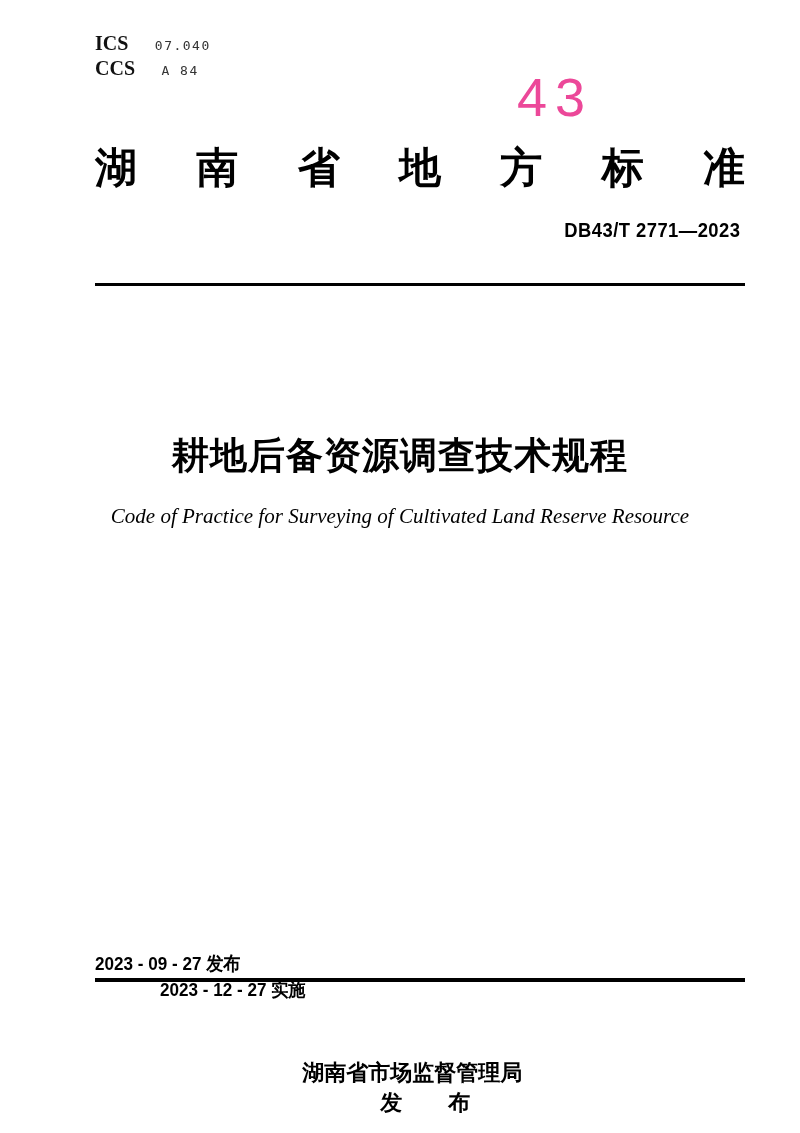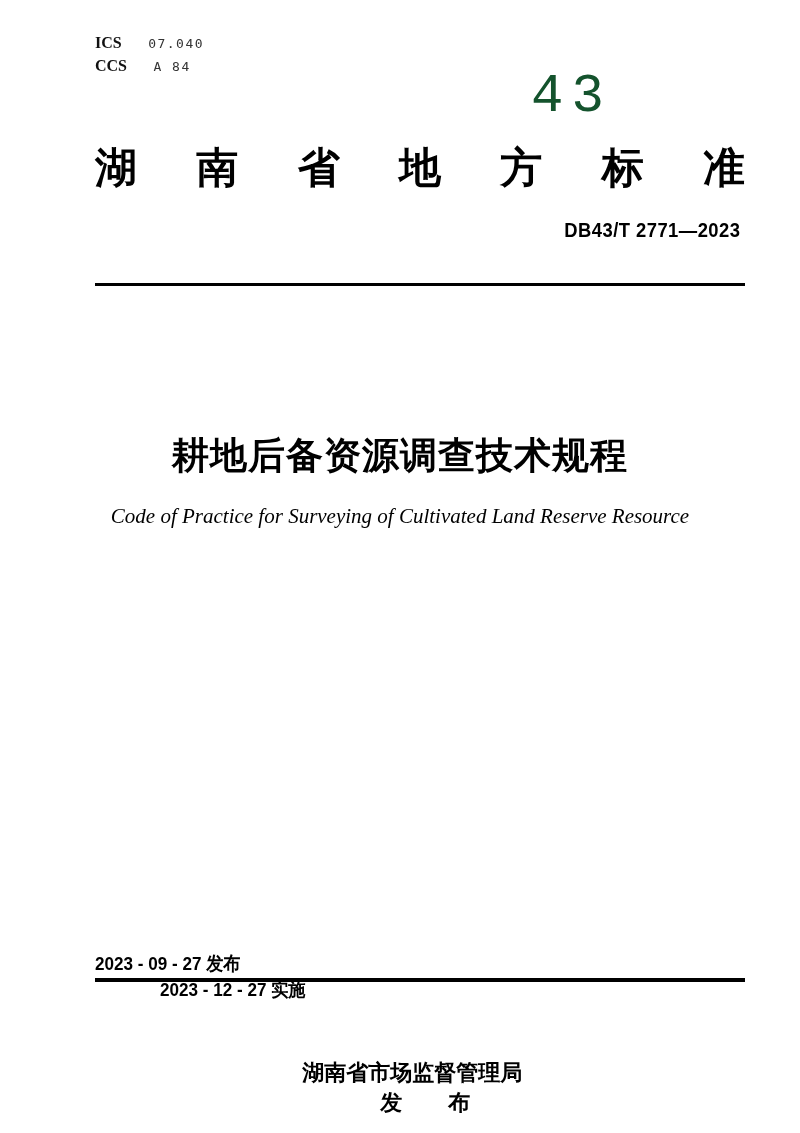--- a/index.html
+++ b/index.html
@@ -12,21 +12,21 @@
     font-family: "Liberation Sans", sans-serif;
     overflow: hidden;
   }
 
   
   .codes-block { position: absolute; left: 95px; top: 32px; }
   .code-line { line-height: 22px; white-space: nowrap; }
   .code-label {
     font-family: "Liberation Serif", serif;
     font-weight: bold;
-    font-size: 16px;
+    font-size: 20px;
   }
   .code-value {
     font-family: "DejaVu Sans Mono", monospace;
     font-size: 13px;
     letter-spacing: 1.5px;
     color: #333;
     margin-left: 22px;
   }
 
   
@@ -34,27 +34,27 @@
   .logo-db {
     font-family: "DejaVu Sans", sans-serif;
     font-weight: 900;
     font-size: 54px;
     line-height: 1;
     letter-spacing: -2px;
     -webkit-text-stroke: 2.5px #000;
     color: #000;
   }
   .logo-num {
-    font-family: Liberation Mono, monospace;
+    font-family: Liberation Sans, sans-serif;
     font-weight: 400;
     font-size: 54px;
     line-height: 1;
     letter-spacing: 8px;
-    margin-left: 28px;
-    color: #14532d;
+    margin-left: 14px;
+    color: #ec4899;
   }
 
   
   .category {
     position: absolute;
     left: 95px;
     top: 147px;
     width: 650px;
     display: flex;
     justify-content: space-between;

